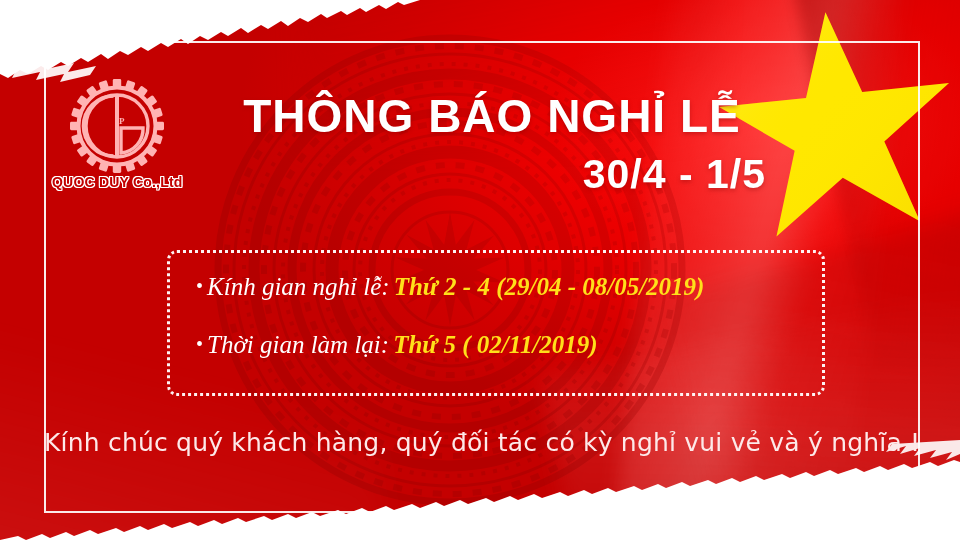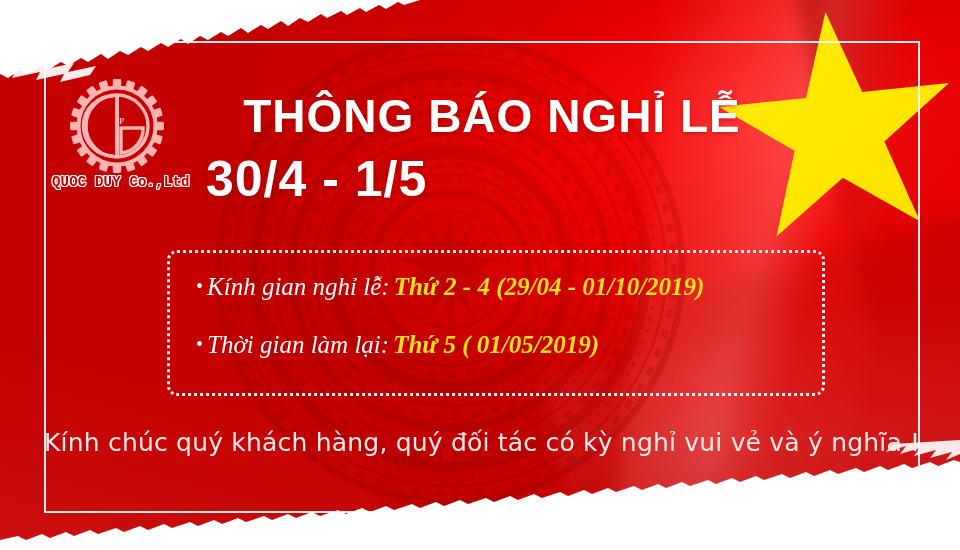--- a/index.html
+++ b/index.html
@@ -95,21 +95,21 @@
   
   .logo {
     position: absolute;
     left: 52px; top: 78px;
     width: 130px; height: 120px;
     text-align: center;
   }
   .logo-gear { display:block; width: 130px; height: 98px; }
   .logo-text {
     margin-top: -2px;
-    font-family: Liberation Mono, monospace;
+    font-family: Liberation Sans, sans-serif;
     font-weight: bold;
     font-size: 14px;
     letter-spacing: 0.2px;
     color: #c20000;
     -webkit-text-stroke: 0.6px #ffffff;
     paint-order: stroke fill;
     text-shadow:
       1px 0 0 #fff, -1px 0 0 #fff, 0 1px 0 #fff, 0 -1px 0 #fff,
       1px 1px 0 #fff, -1px -1px 0 #fff, 1px -1px 0 #fff, -1px 1px 0 #fff;
     white-space: nowrap;
@@ -127,24 +127,24 @@
     line-height: 1.05;
     letter-spacing: 1px;
     color: #ffffff;
     text-shadow: 0 2px 4px rgba(120,0,0,0.35);
     white-space: nowrap;
   }
   .subheadline {
     position: absolute;
     left: 206px; top: 152px;
     width: 560px;
-    text-align: left;
+    text-align: right;
     font-family: "Liberation Sans", "DejaVu Sans", sans-serif;
     font-weight: bold;
-    font-size: 50px;
+    font-size: 41px;
     line-height: 1.1;
     letter-spacing: 1px;
     color: #ffffff;
     text-shadow: 0 2px 4px rgba(120,0,0,0.35);
     white-space: nowrap;
   }
 
   
   .info-box {
     position: absolute;
@@ -383,22 +383,22 @@
       </g>
     </svg>
     <div class="logo-text">QUOC DUY Co.,Ltd</div>
   </div>
 
   <div class="headline">THÔNG BÁO NGHỈ LỄ</div>
   <div class="subheadline">30/4 - 1/5</div>
 
   <div class="info-box">
     <div class="info-line">
-      <span class="bullet">•</span><span class="info-label">Kính gian nghỉ lễ:</span><span class="info-value">Thứ 2 - 4 (29/04 - 01/10/2019)</span>
+      <span class="bullet">•</span><span class="info-label">Kính gian nghỉ lễ:</span><span class="info-value">Thứ 2 - 4 (29/04 - 08/05/2019)</span>
     </div>
     <div class="info-line">
-      <span class="bullet">•</span><span class="info-label">Thời gian làm lại:</span><span class="info-value">Thứ 5 ( 01/05/2019)</span>
+      <span class="bullet">•</span><span class="info-label">Thời gian làm lại:</span><span class="info-value">Thứ 5 ( 02/11/2019)</span>
     </div>
   </div>
 
   <div class="wish">Kính chúc quý khách hàng, quý đối tác có kỳ nghỉ vui vẻ và ý nghĩa !</div>
 
 </div>
 
 </body></html>

